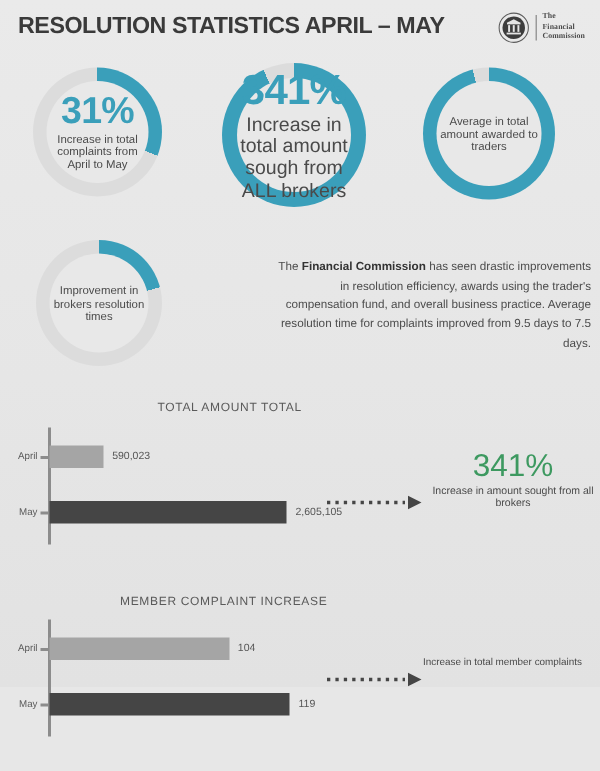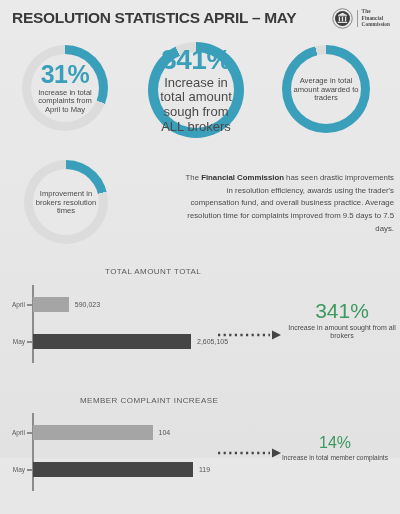--- a/index.html
+++ b/index.html
@@ -345,17 +345,16 @@
   <div class="bar-value" id="value-2-may" style="left: 199px;">119</div>
 
   <div class="arrow" id="arrow-2">
     <svg width="68" height="10" viewBox="0 0 68 10" aria-hidden="true">
       <line x1="0" y1="5" x2="52" y2="5" stroke="#454545" stroke-width="2.4" stroke-dasharray="2.2 3.4" stroke-linecap="butt"></line>
       <polygon points="54,0.5 63,5 54,9.5" fill="#454545"></polygon>
     </svg>
   </div>
 
   <div class="callout" id="callout-2">
-    <div class="pct">14%</div>
     <div class="sub">Increase in total member complaints</div>
   </div>
 
 </div>
 
 </body></html>

